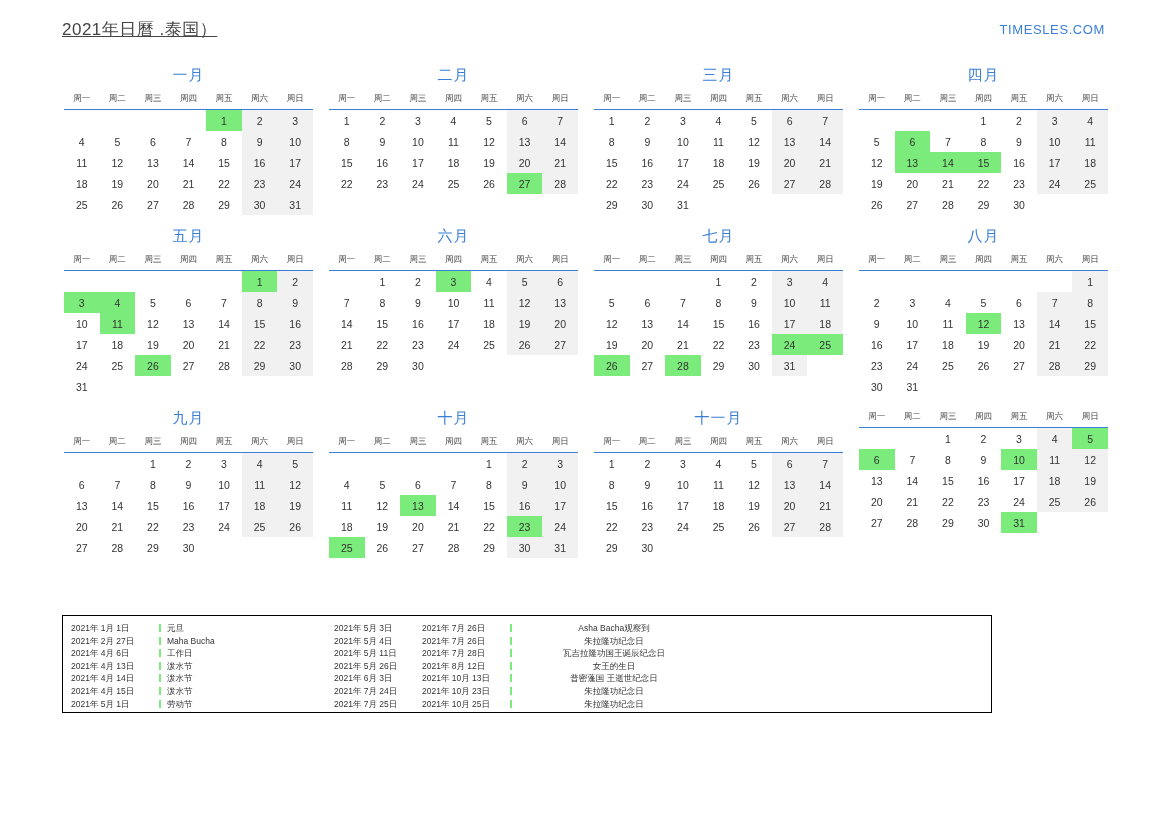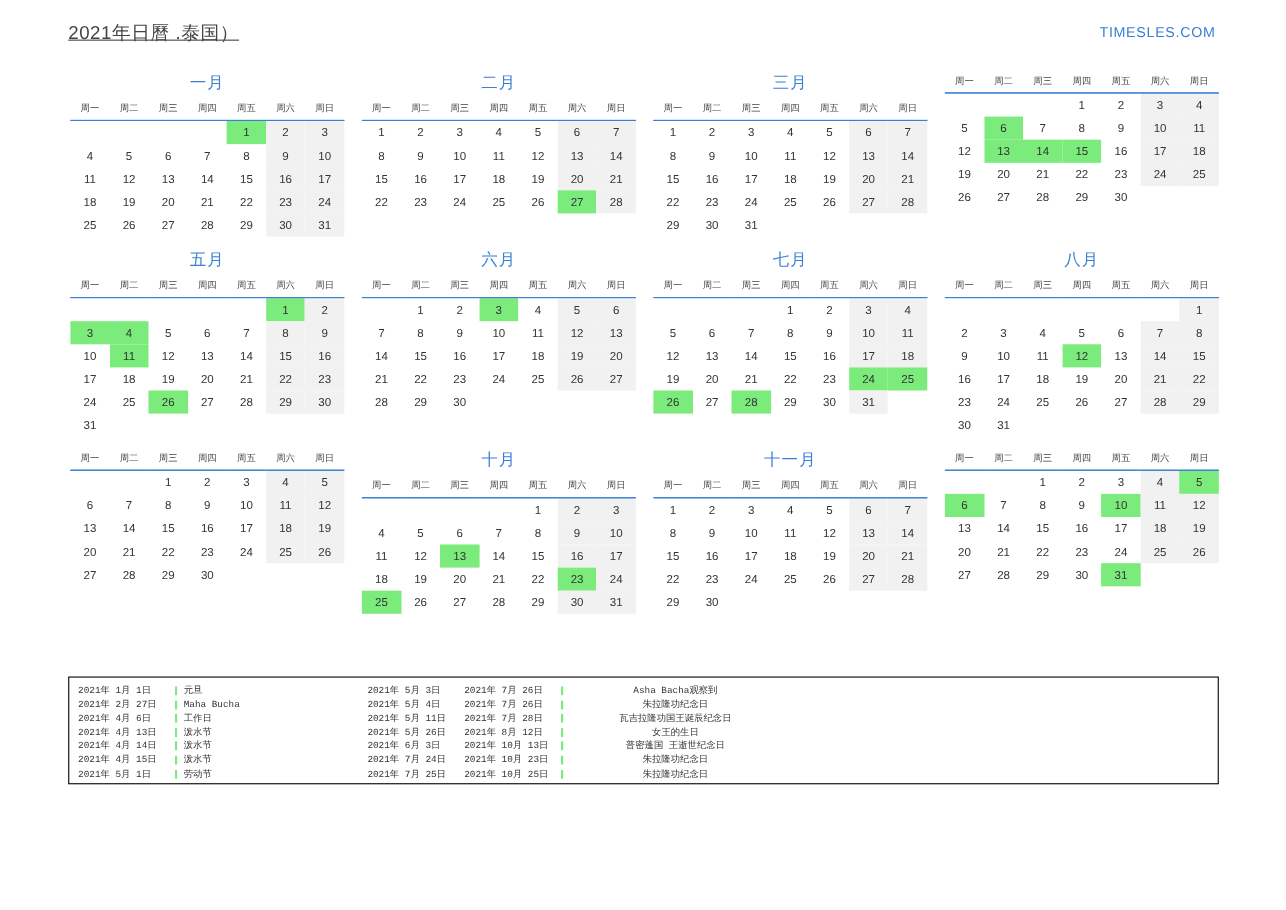--- a/index.html
+++ b/index.html
@@ -94,27 +94,26 @@
   table.cal td.hl {
     background: #7bec7b;
   }
   table.cal td.empty {
     background: transparent;
   }
   .legend {
     position: absolute;
     left: 62px;
     top: 615px;
-    width: 1046px;
+    width: 930px;
     height: 98px;
     border: 1px solid #000000;
     box-sizing: border-box;
     padding: 6px 8px 0 8px;
     display: flex;
-    font-family: Liberation Mono, monospace;
   }
   .legend-col {
     display: flex;
     flex-direction: column;
   }
   .legend-col.dates {
     width: 88px;
   }
   .legend-col.names {
     width: 175px;
@@ -338,20 +337,21 @@
               <td class="">31</td>
               <td class="empty">&nbsp;</td>
               <td class="empty">&nbsp;</td>
               <td class="empty">&nbsp;</td>
               <td class="empty">&nbsp;</td>
             </tr>
           </tbody>
         </table>
       </div>
       <div class="month">
+        <div class="month-name">四月</div>
         <table class="cal">
           <thead>
             <tr>
               <th>周一</th>
               <th>周二</th>
               <th>周三</th>
               <th>周四</th>
               <th>周五</th>
               <th>周六</th>
               <th>周日</th>
@@ -670,20 +670,21 @@
               <td class="empty">&nbsp;</td>
               <td class="empty">&nbsp;</td>
               <td class="empty">&nbsp;</td>
               <td class="empty">&nbsp;</td>
               <td class="empty">&nbsp;</td>
             </tr>
           </tbody>
         </table>
       </div>
       <div class="month">
+        <div class="month-name">九月</div>
         <table class="cal">
           <thead>
             <tr>
               <th>周一</th>
               <th>周二</th>
               <th>周三</th>
               <th>周四</th>
               <th>周五</th>
               <th>周六</th>
               <th>周日</th>

